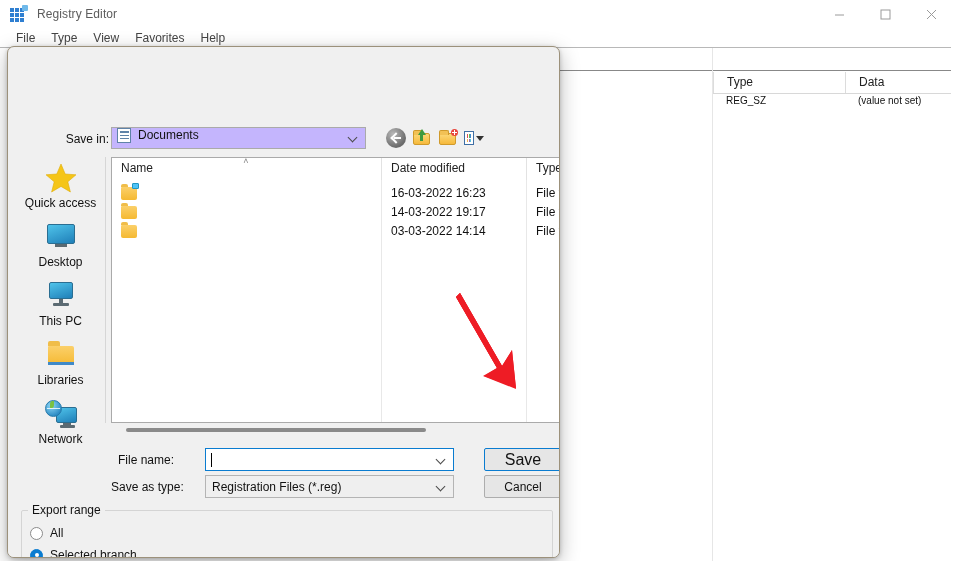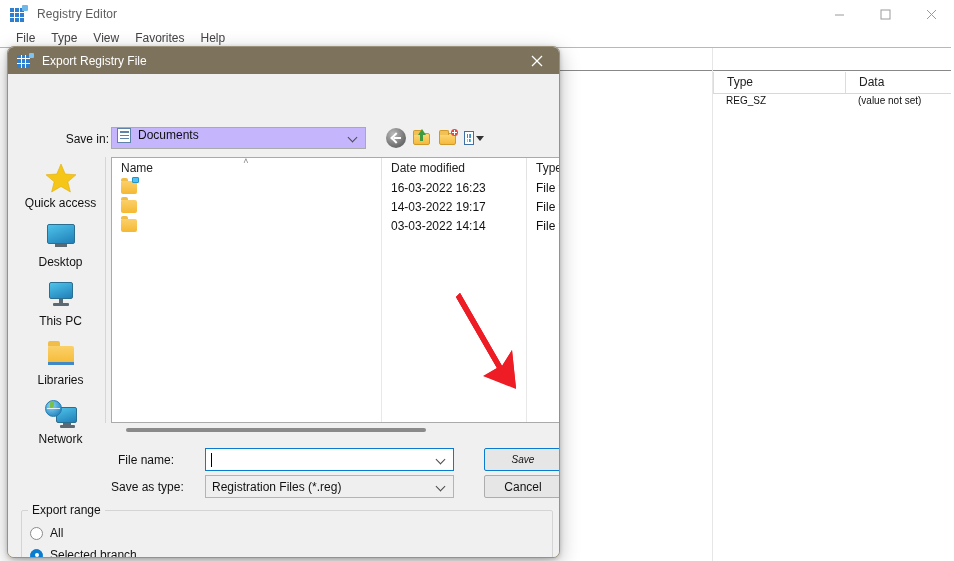--- a/index.html
+++ b/index.html
@@ -261,21 +261,21 @@
     border-right:1px solid #e2e2e2; position:relative;
   }
   #fl-col-name { width:270px; }
   #fl-col-date { width:145px; }
   #fl-col-type { width:40px; border-right:none; }
   .sortmark {
     position:absolute; left:50%; top:0px; width:9px; height:6px; margin-left:-5px;
     color:#888; font-size:9px; line-height:6px; text-align:center;
   }
   #fl-rows { position:absolute; left:0; top:23px; width:455px; }
-  .fl-row { display:flex; height:19px; align-items:flex-start; }
+  .fl-row { display:flex; height:19px; align-items:flex-end; }
   .fl-name { width:270px; padding-left:9px; display:flex; align-items:center; }
   .fl-date { width:145px; padding-left:9px; font-size:12px; color:#111; }
   .fl-type { width:40px; padding-left:9px; font-size:12px; color:#111; white-space:nowrap; overflow:hidden;}
   .fl-folder {
     width:16px; height:13px; position:relative; display:inline-block;
     background:linear-gradient(#fbd06a,#f5b932);
     border-radius:1px 2px 2px 2px;
   }
   .fl-folder::before {
     content:''; position:absolute; left:0; top:-3px; width:7px; height:3px;
@@ -375,21 +375,21 @@
     position:absolute; left:197px; top:428px; width:249px; height:23px;
     background:#efefef; border:1px solid #b4b4b4;
     display:flex; align-items:center;
   }
   #ftype-value { font-size:12px; color:#111; margin-left:6px; }
 
   #save-btn {
     position:absolute; left:476px; top:401px; width:78px; height:23px;
     background:#e6e6e6; border:1px solid #0a7cd0; border-radius:2px;
     display:flex; align-items:center; justify-content:center;
-    font-size:10px; color:#111;font-style:italic;
+    font-size:16px; color:#111;
   }
   #cancel-btn {
     position:absolute; left:476px; top:428px; width:78px; height:23px;
     background:#e6e6e6; border:1px solid #adadad; border-radius:2px;
     display:flex; align-items:center; justify-content:center;
     font-size:12px; color:#111;
   }
 
   
   #export-group {
@@ -484,43 +484,20 @@
 
       <div id="reg-row">
         <div class="reg-cell" id="reg-cell-type">REG_SZ</div>
         <div class="reg-cell" id="reg-cell-data">(value not set)</div>
       </div>
     </div>
   </div>
 
   <div id="dialog">
 
-    <div id="dlg-titlebar">
-      <div id="dlg-appicon">
-        <div class="dlgicon-grid">
-            <i></i>
-            <i></i>
-            <i></i>
-            <i></i>
-            <i></i>
-            <i></i>
-            <i></i>
-            <i></i>
-            <i></i>
-          </div>
-        <div class="dlgicon-star"></div>
-      </div>
-      <div id="dlg-title">Export Registry File</div>
-      <div id="dlg-close">
-        <svg width="12" height="12" viewBox="0 0 12 12">
-            <line x1="1" y1="1" x2="11" y2="11" stroke="#ffffff" stroke-width="1.2"></line>
-            <line x1="11" y1="1" x2="1" y2="11" stroke="#ffffff" stroke-width="1.2"></line>
-          </svg>
-      </div>
-    </div>
 
     <div id="dlg-body"></div>
 
     <div id="savein-label">Save in:</div>
     <div id="savein-combo">
       <div id="savein-icon"></div>
       <div id="savein-text">Documents</div>
       <div id="savein-caret"><span class="chev"></span></div>
     </div>
 

